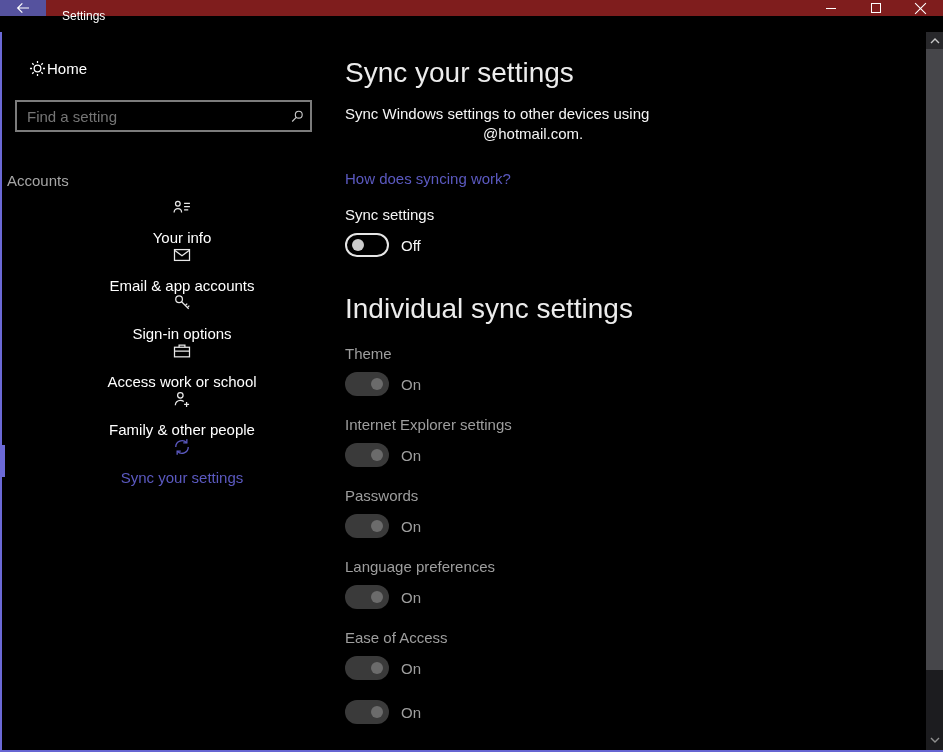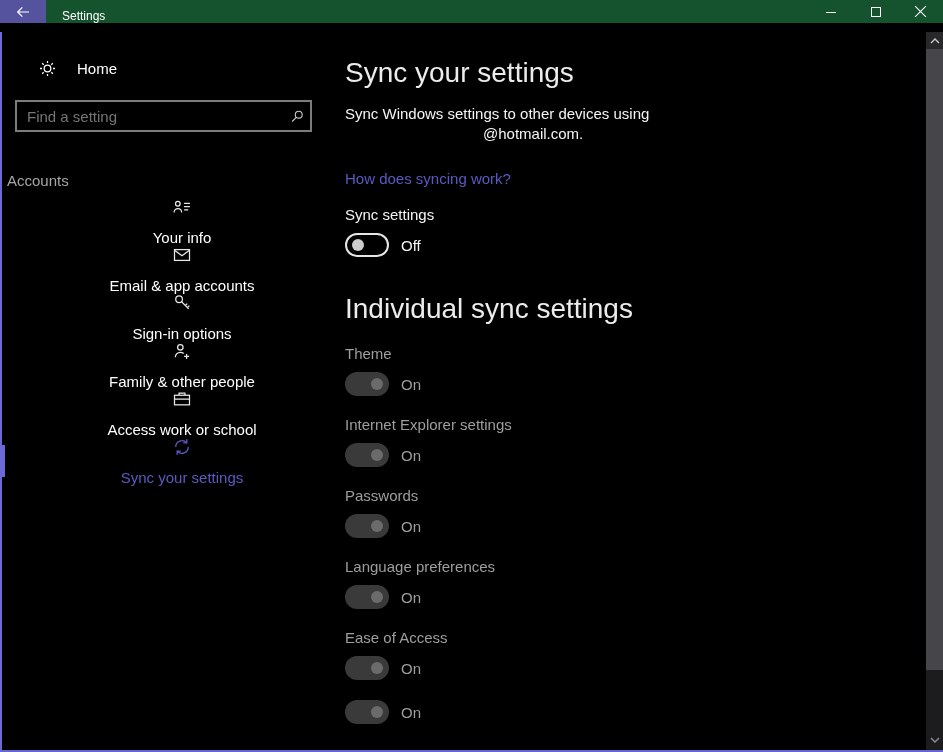--- a/index.html
+++ b/index.html
@@ -1,33 +1,33 @@
 <!DOCTYPE html>
 <html><head>
 <meta charset="utf-8">
 <style>
   * { margin:0; padding:0; box-sizing:border-box; }
   html,body { background:#1a1a1a; }
   body { font-family:"Liberation Sans", sans-serif; }
   #window { position:relative; width:943px; height:752px; background:#000; overflow:hidden; }
 
   
-  .titlebar { height:23px; background:#14532d; display:flex; align-items:stretch; }
+  .titlebar { height:16px; background:#7f1d1d; display:flex; align-items:stretch; }
   .back-btn { width:46px; border:none; background:#55529E; color:#fff; cursor:pointer; display:flex; align-items:center; justify-content:center; }
   .win-title { color:#fff; font-size:12px; line-height:32px; margin-left:16px; flex:1; }
   .win-controls { display:flex; }
   .win-btn { width:45px; border:none; background:transparent; color:#fff; display:flex; align-items:center; justify-content:center; cursor:pointer; }
 
   
   .app { position:absolute; top:32px; left:0; right:0; bottom:0; background:#000;
          border-left:2px solid #6B69D6; border-bottom:2px solid #6665D2; display:flex; }
 
   
   .sidebar { width:343px; flex:none; color:#fff; }
-  .home-row { margin-top:16px; height:40px; display:flex; align-items:center; padding-left:35px; gap:20px; font-size:15px; cursor:pointer; }
+  .home-row { margin-top:16px; height:40px; display:flex; align-items:center; padding-left:25px; gap:0; font-size:15px; cursor:pointer; }
   .icon20 { width:20px; height:20px; flex:none; display:inline-flex; align-items:center; justify-content:center; }
   .search-box { margin:12px 0 0 13px; width:297px; height:32px; border:2px solid #7C7C7C; background:#000; display:flex; align-items:center; }
   .search-box input { flex:1; background:transparent; border:none; outline:none; color:#C7C7C7; font-size:15px; padding:0 8px 0 10px; font-family:inherit; }
   .search-box .mag { width:26px; color:#C9C9C9; display:flex; align-items:center; justify-content:center; }
   .section-label { margin:40px 0 0 5px; font-size:15px; color:#A6A6A6; height:18px; }
   nav { margin-top:7px; }
   .nav-item { height:48px; display:flex; align-items:center; padding-left:17px; gap:12px; font-size:15px; color:#fff; position:relative; cursor:pointer;flex-direction:column; }
   .nav-item .icon20 { color:#E8E8E8; }
   .nav-item.selected { color:#5B59C0; }
   .nav-item.selected .icon20 { color:#5B59C0; }
@@ -154,36 +154,36 @@
                 <circle cx="8.5" cy="7.5" r="4"></circle>
                 <path d="M11.5 10.5l8.5 8.5M16 15l2.3-2.3M18.5 17.5l2.3-2.3"></path>
               </svg>
           </span>
           <span>Sign-in options</span>
         </div>
 
         <div class="nav-item">
           <span class="icon20">
             <svg width="20" height="20" viewBox="0 0 24 24" fill="none" stroke="currentColor" stroke-width="1.5">
+                <rect x="3" y="7.5" width="18" height="11.5"></rect>
+                <path d="M8.5 7.5V4.8h7v2.7M3 12.2h18"></path>
+              </svg>
+          </span>
+          <span>Access work or school</span>
+        </div>
+
+        <div class="nav-item">
+          <span class="icon20">
+            <svg width="20" height="20" viewBox="0 0 24 24" fill="none" stroke="currentColor" stroke-width="1.5">
                 <circle cx="10" cy="7.5" r="3.3"></circle>
                 <path d="M4 19.5c0-3.4 2.6-5.8 6-5.8 1.6 0 3 .5 4.1 1.4"></path>
                 <path d="M17.5 15.5v6M14.5 18.5h6"></path>
               </svg>
           </span>
           <span>Family &amp; other people</span>
-        </div>
-
-        <div class="nav-item">
-          <span class="icon20">
-            <svg width="20" height="20" viewBox="0 0 24 24" fill="none" stroke="currentColor" stroke-width="1.5">
-                <rect x="3" y="7.5" width="18" height="11.5"></rect>
-                <path d="M8.5 7.5V4.8h7v2.7M3 12.2h18"></path>
-              </svg>
-          </span>
-          <span>Access work or school</span>
         </div>
 
         <div class="nav-item selected">
           <span class="icon20">
             <svg width="20" height="20" viewBox="0 0 24 24" fill="none" stroke="currentColor" stroke-width="1.6">
                 <path d="M19.5 12a7.5 7.5 0 01-13 5.1"></path>
                 <path d="M4.5 12a7.5 7.5 0 0113-5.1"></path>
                 <path d="M17.8 2.8v4.3h-4.3M6.2 21.2v-4.3h4.3"></path>
               </svg>
           </span>

